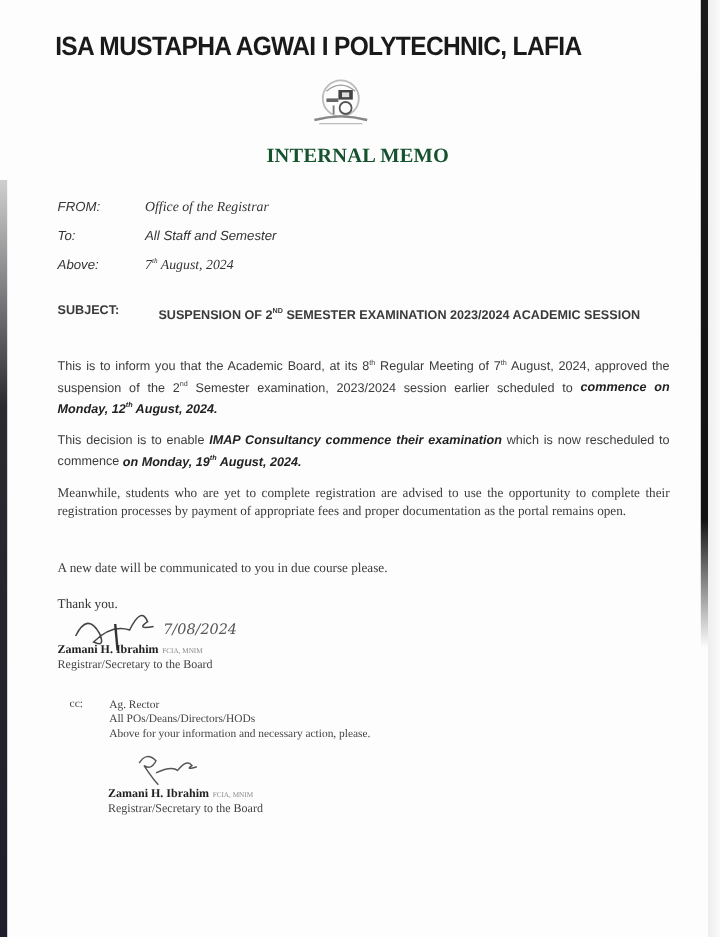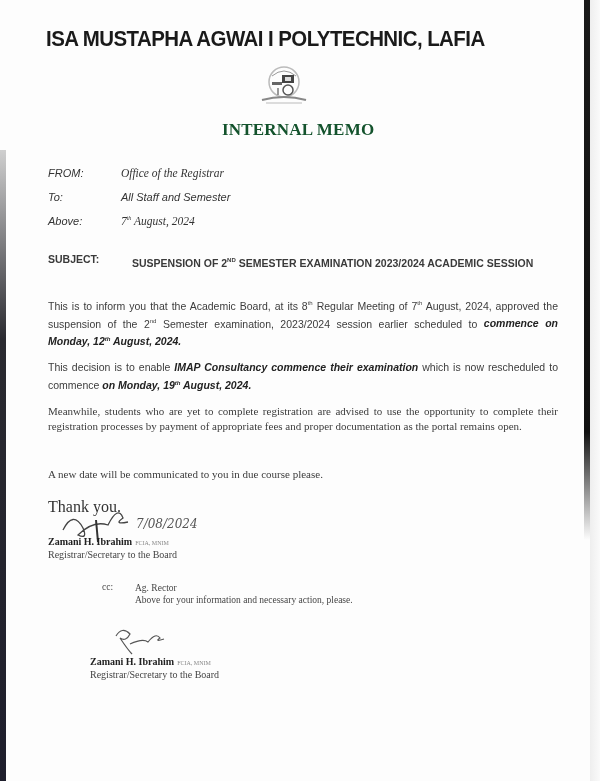--- a/index.html
+++ b/index.html
@@ -125,21 +125,20 @@
     }
     .signature {
       position: absolute;
     }
     .cc-block {
       position: absolute;
       left: 50px; top: 582px;
       font-size: 9.5px;
       color: #444;
       display: flex;
-      margin-left: 44px;
     }
     .cc-label { width: 33px; flex: none; }
     .cc-lines div { line-height: 12px; }
   </style>
 </head>
 <body>
 
 <div class="right-shade"></div>
 <div class="left-edge"></div>
 <div class="right-edge"></div>
@@ -184,38 +183,39 @@
 
   <div class="para" style="top:296px;"><span>This is to inform you that the Academic Board, at its 8</span><sup>th</sup><span> Regular Meeting of 7</span><sup>th</sup><span> August, 2024, approved the suspension of the 2</span><sup>nd</sup><span> Semester examination, 2023/2024 session earlier scheduled to </span><span class="emph"><span>commence on Monday, 12</span><sup>th</sup><span> August, 2024.</span></span></div>
 
   <div class="para" style="top:360px;"><span>This decision is to enable </span><span class="emph">IMAP Consultancy commence their examination</span><span> which is now rescheduled to commence </span><span class="emph"><span>on Monday, 19</span><sup>th</sup><span> August, 2024.</span></span></div>
 
   <div class="para" style="top:404px;font-family:'Liberation Serif',serif;font-size:11px;">Meanwhile, students who are yet to complete registration are advised to use the opportunity to complete their registration processes by payment of appropriate fees and proper documentation as the portal remains open.</div>
 
   <div class="para" style="top:467px;font-family:'Liberation Serif',serif;font-size:11px;">A new date will be communicated to you in due course please.</div>
 
   <div class="sign-block" style="top:498px;">
-    <div style="font-size:16px;color:#333;">Thank you.</div>
+    <div style="font-size:11px;color:#333;">Thank you.</div>
   </div>
 
   <svg class="signature" style="left:50px;top:500px;" width="140" height="45" viewBox="0 0 140 45">
     <path d="M5 30 Q15 10 25 28 Q30 40 20 35 Q35 20 50 25 Q60 5 65 18 Q55 25 70 22" fill="none" stroke="#444" stroke-width="1.3"></path>
     <path d="M38 20 L40 42" stroke="#333" stroke-width="2"></path>
     <text x="78" y="28" font-family="DejaVu Serif, serif" font-size="12" fill="#555" font-style="italic">7/08/2024</text>
   </svg>
 
   <div class="sign-block" style="top:536px;">
     <div class="sign-name"><span>Zamani H. Ibrahim</span><small>FCIA, MNIM</small></div>
     <div style="margin-top:2px;">Registrar/Secretary to the Board</div>
   </div>
 
   <div class="cc-block">
     <div class="cc-label">cc:</div>
     <div class="cc-lines">
       <div>Ag. Rector</div>
+      <div>All POs/Deans/Directors/HODs</div>
       <div>Above for your information and necessary action, please.</div>
     </div>
   </div>
 
   <svg class="signature" style="left:100px;top:624px;" width="80" height="34" viewBox="0 0 80 34">
     <path d="M8 12 Q14 2 22 10 Q18 18 12 14 Q20 26 24 30 M22 20 Q35 14 40 18 Q48 8 52 14 Q46 18 56 15" fill="none" stroke="#555" stroke-width="1.2"></path>
   </svg>
 
   <div class="sign-block" style="left:82px;top:656px;">
     <div class="sign-name"><span>Zamani H. Ibrahim</span><small>FCIA, MNIM</small></div>

